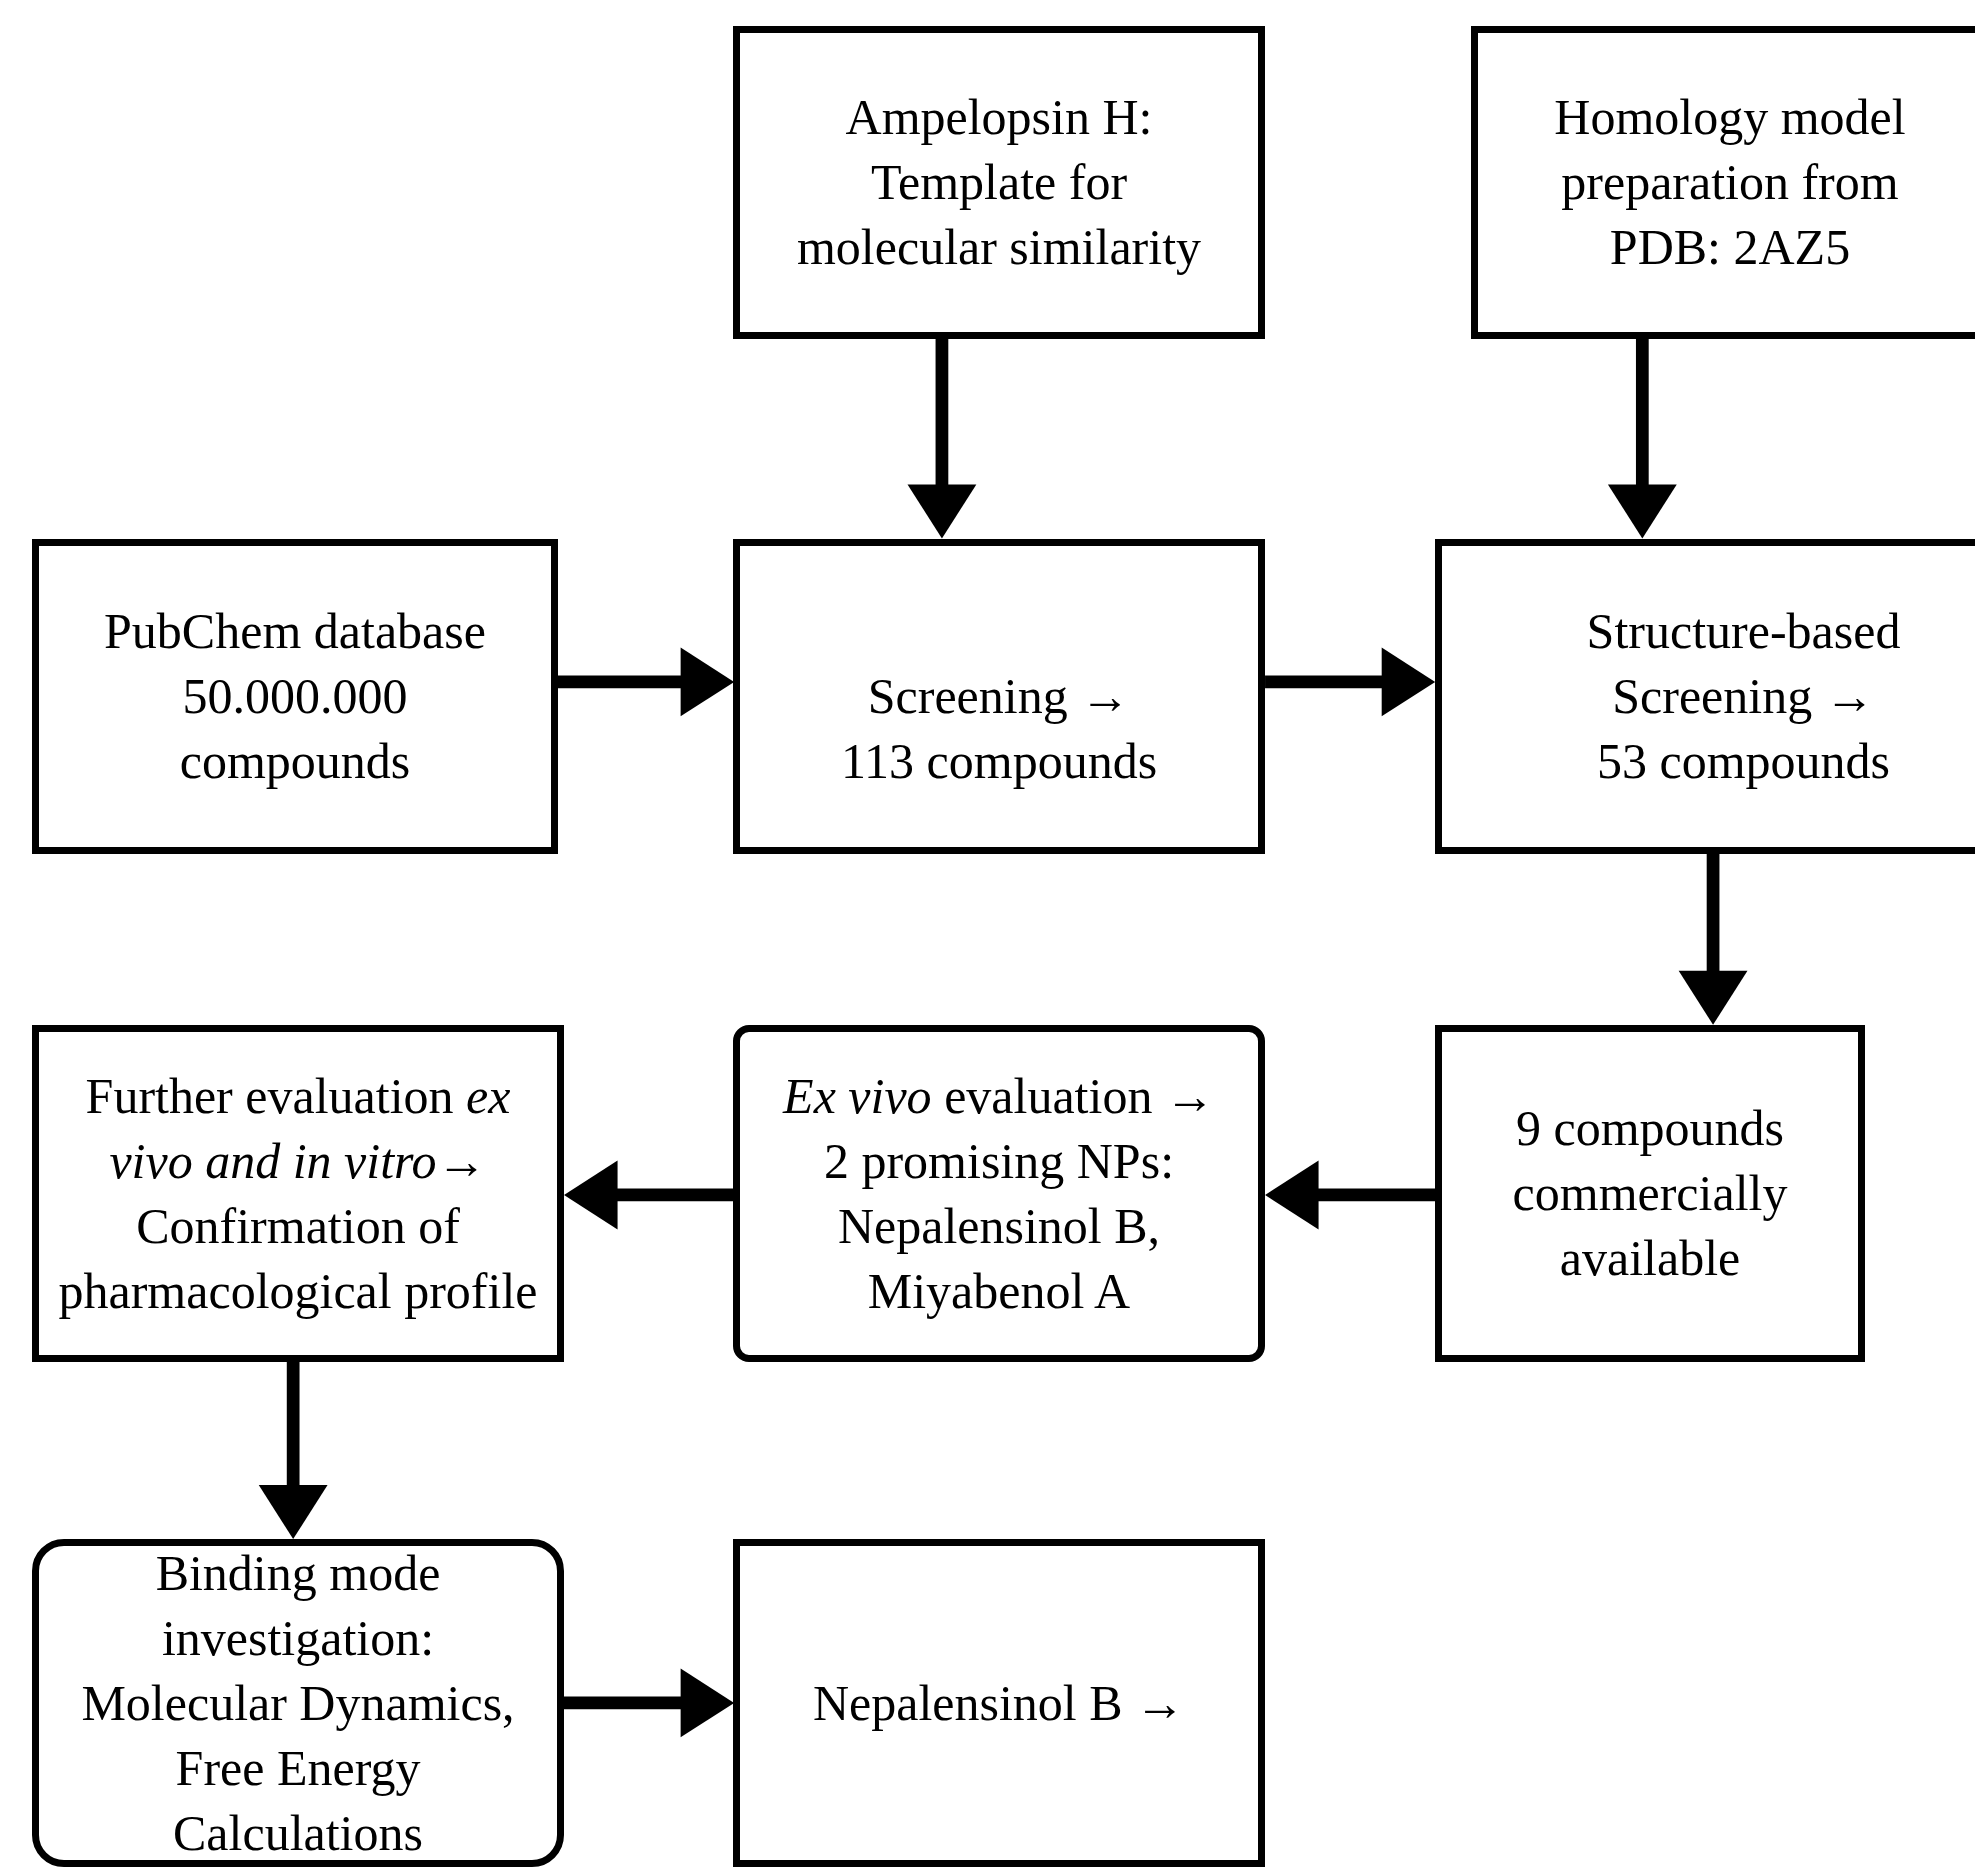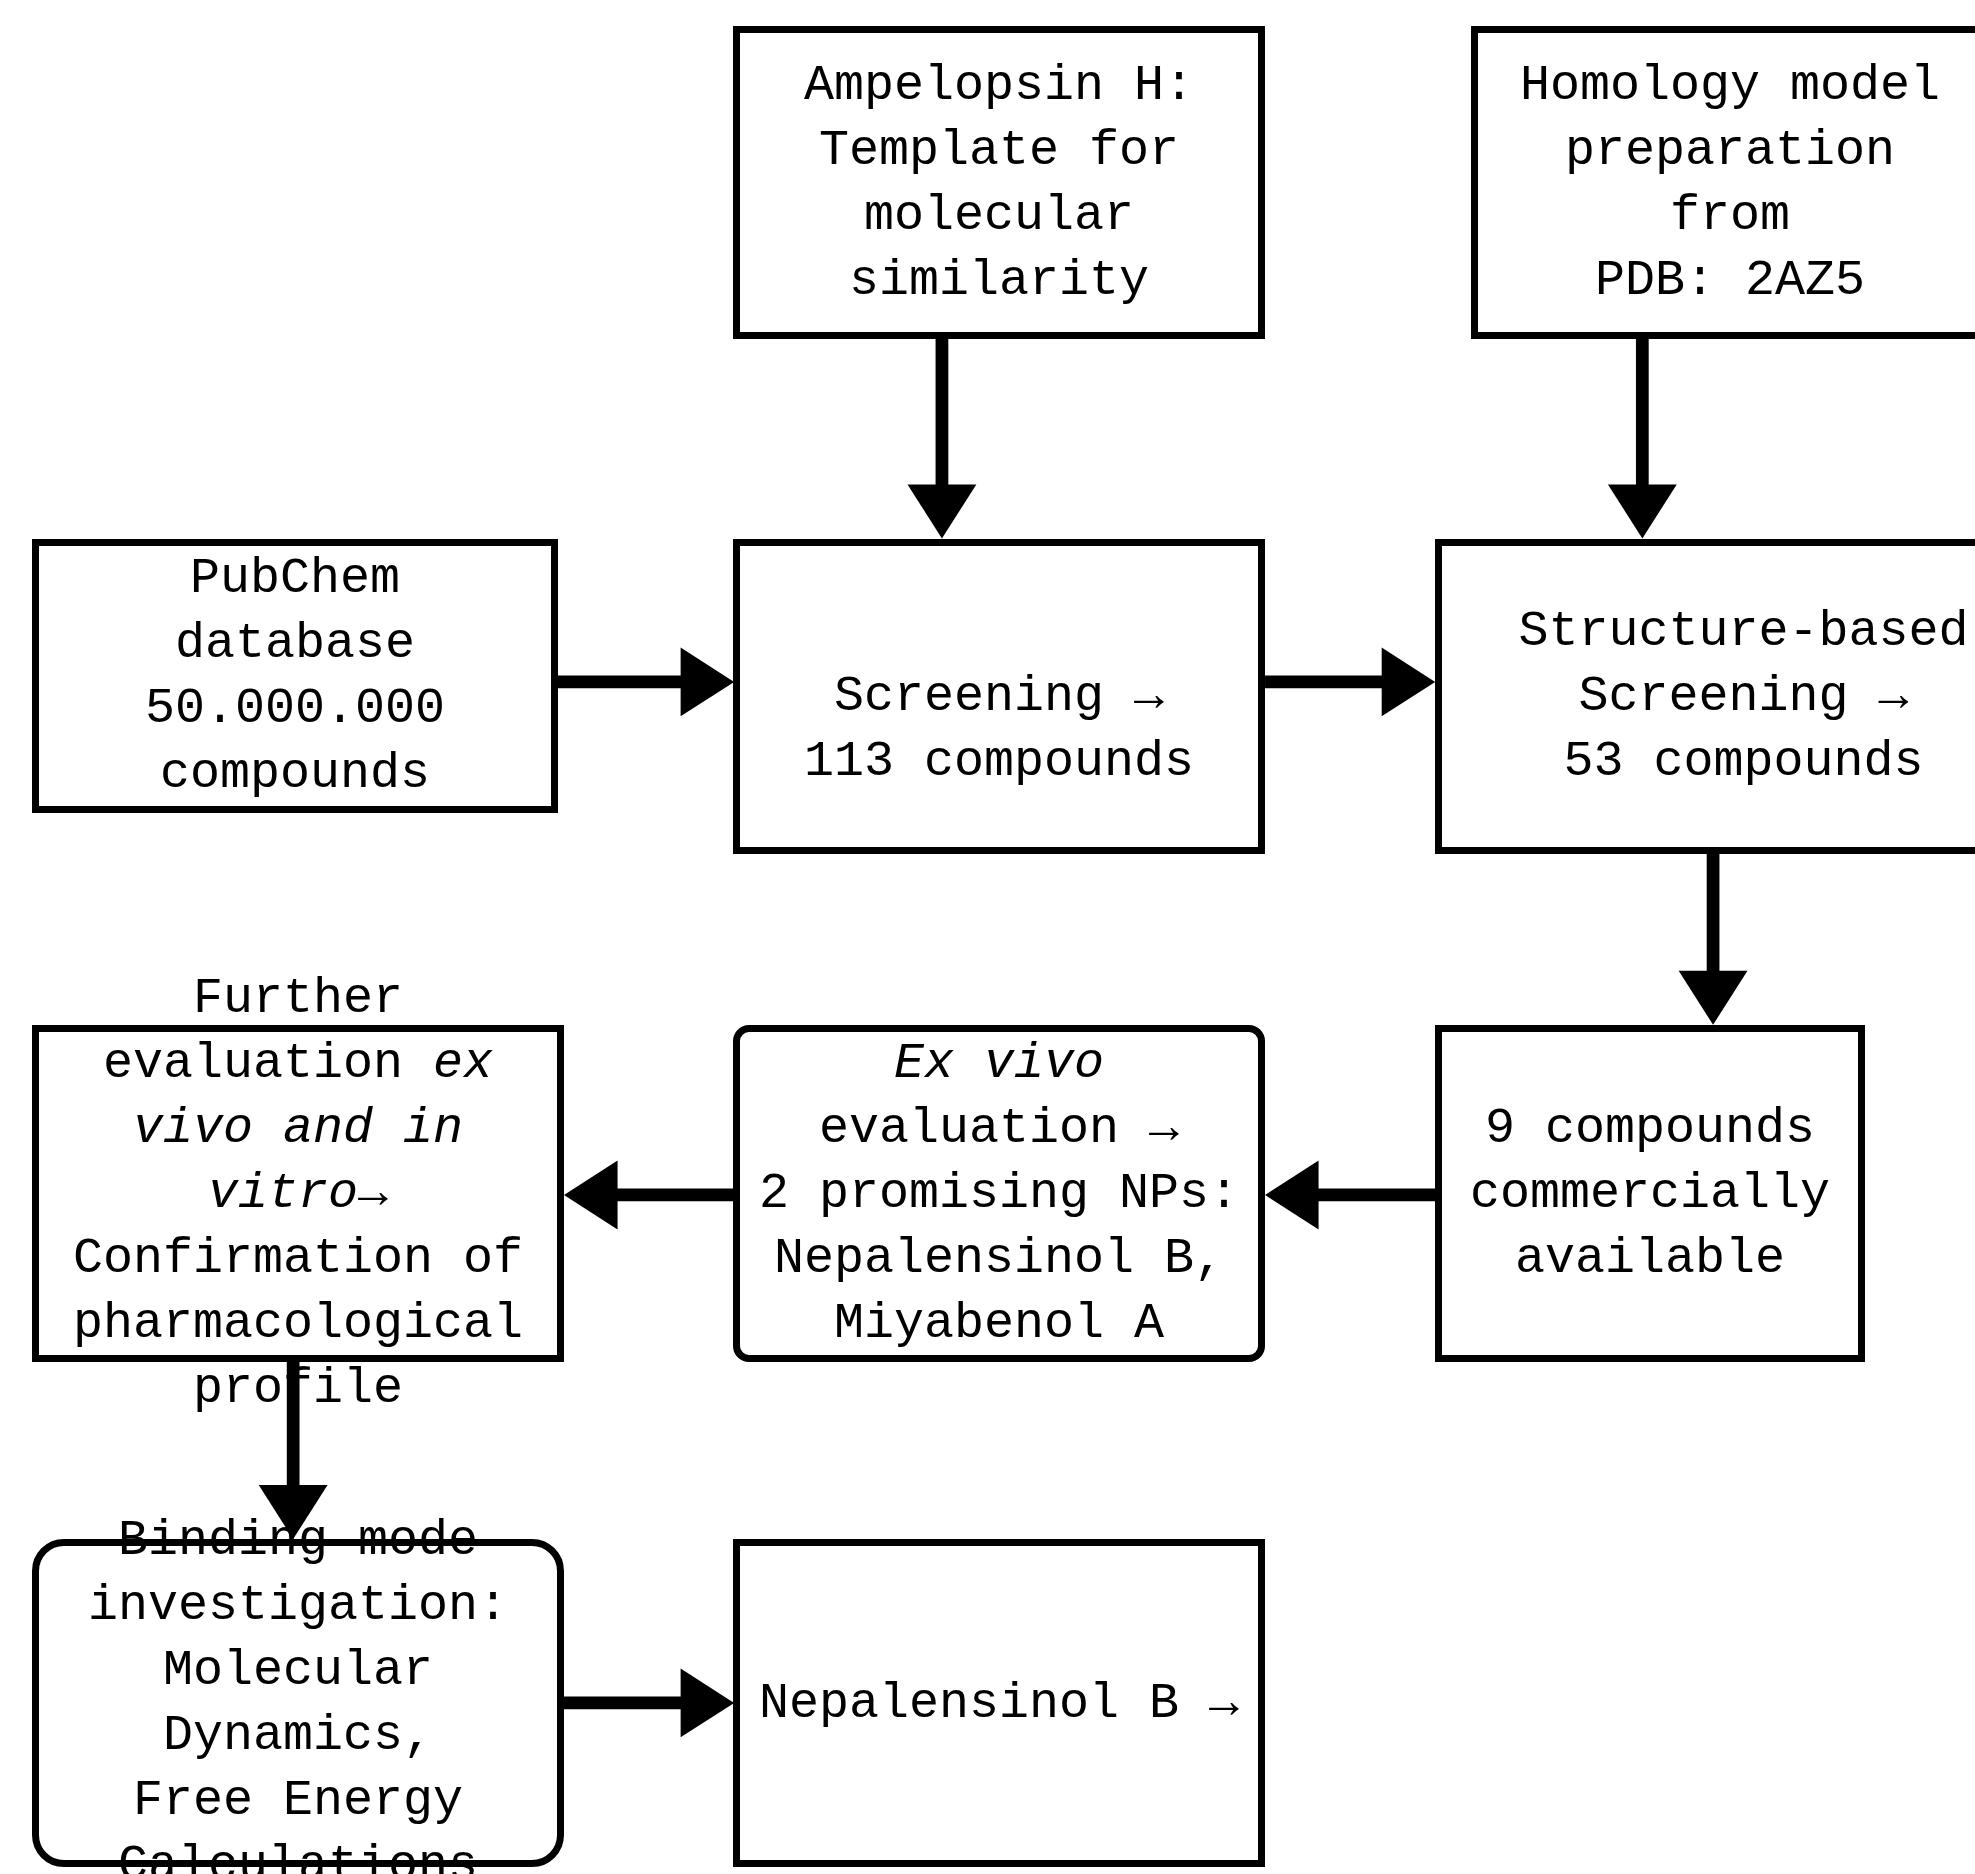--- a/index.html
+++ b/index.html
@@ -29,21 +29,21 @@
     position: absolute;
     box-sizing: border-box;
     background: #ffffff;
     border: 7px solid #000000;
     display: flex;
     align-items: center;
     justify-content: center;
     text-align: center;
   }
   .node-text {
-    font-family: Liberation Mono, monospace;
+    font-family: Liberation Serif, serif;
     font-size: 50px;
     line-height: 1.30;
     color: #000000;
     padding: 0 16.6px;
     white-space: pre-line;
   }
   .node-text .ital {
     font-style: italic;
   }
   .arrow-glyph {
@@ -108,21 +108,21 @@
 Template for
 molecular similarity</span>
   </div>
 
   <div class="node" style="left:1435px; top:26px; width:518px; height:313px;margin-left:36px;">
     <span class="node-text">Homology model
 preparation from
 PDB: 2AZ5</span>
   </div>
 
-  <div class="node" style="left:32px; top:539px; width:526px; height:274px;">
+  <div class="node" style="left:32px; top:539px; width:526px; height:315px;">
     <span class="node-text">PubChem database
 50.000.000
 compounds</span>
   </div>
 
   <div class="node" style="left:733px; top:539px; width:532px; height:315px;">
     <span class="node-text"><br><span>Screening</span> <span class="arrow-glyph">→</span><br><span>113 compounds</span></span>
   </div>
 
   <div class="node" style="left:1435px; top:539px; width:617px; height:315px;">

